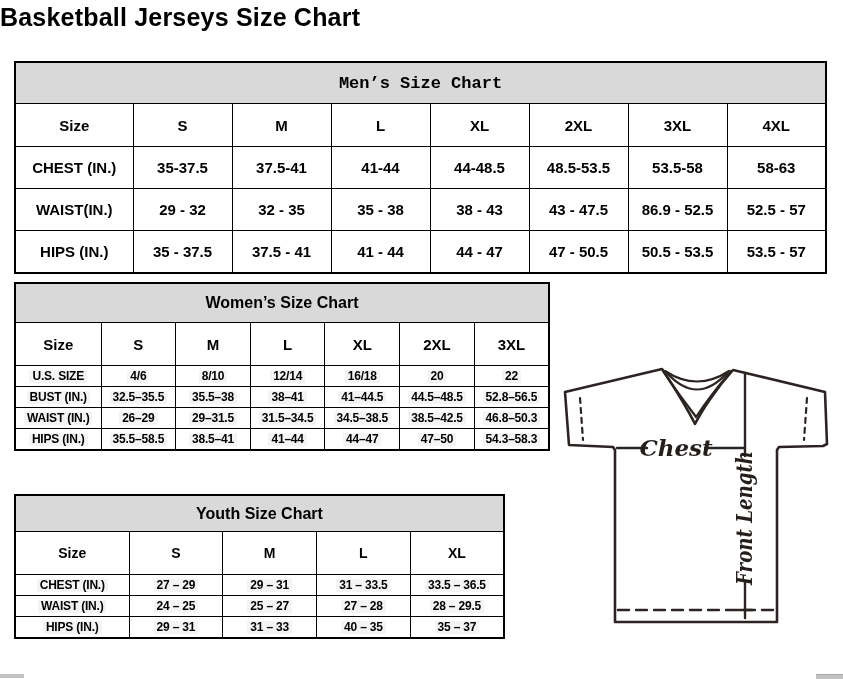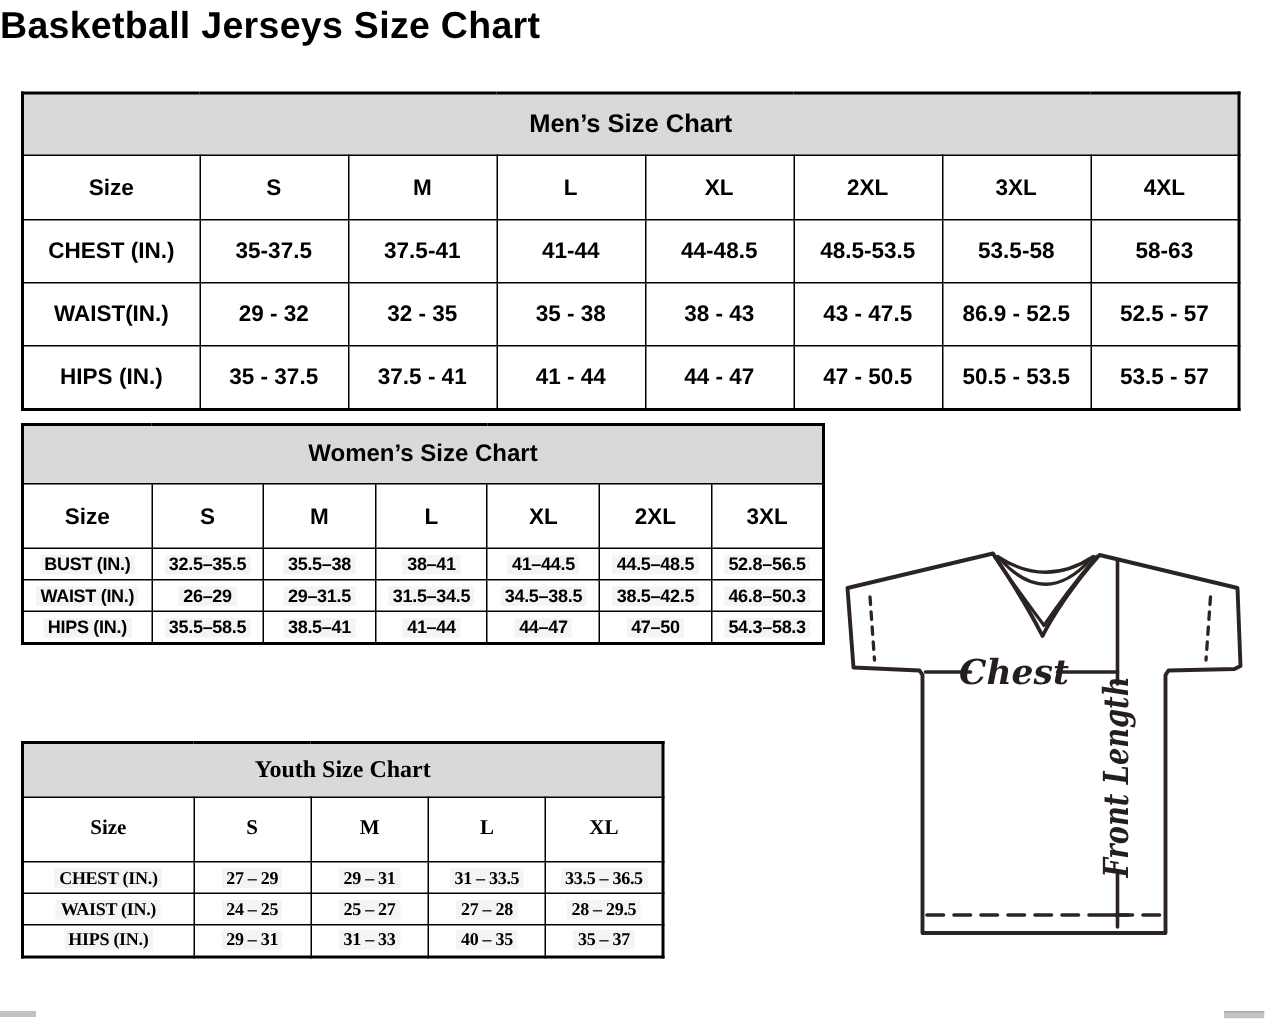--- a/index.html
+++ b/index.html
@@ -20,34 +20,34 @@
     border:2px solid #000;background:#fff;
   }
   .size-table th,.size-table td{
     border:1.3px solid #000;text-align:center;vertical-align:middle;
     padding:0;color:#000;font-weight:bold;white-space:nowrap;
   }
   .size-table .title-row th{background:#d9d9d9;}
   .hl{display:inline-block;line-height:1.1;}
   
   .t-men{left:14px;top:61px;width:813px;}
-  .t-men .title-row th{height:40px;font-size:17px;}
+  .t-men .title-row th{height:40px;font-size:17px;font-family:Liberation Mono, monospace;}
   .t-men .head-row th{height:42px;font-size:15px;}
   .t-men tbody tr{height:42px;}
   .t-men tbody{font-size:15px;}
   .t-men col.label-col{width:118px;}
   
   .t-women{left:14px;top:282px;width:536px;}
   .t-women .title-row th{height:38px;font-size:16px;}
   .t-women .head-row th{height:42px;font-size:15px;}
   .t-women tbody tr{height:21px;}
   .t-women tbody{font-size:12px;letter-spacing:-0.2px;}
   .t-women col.label-col{width:86px;}
   
-  .t-youth{left:14px;top:494px;width:429px;font-family:Liberation Serif, serif;}
+  .t-youth{left:14px;top:494px;width:491px;}
   .t-youth .title-row th{height:35px;font-size:16px;}
   .t-youth .head-row th{height:42px;font-size:14px;}
   .t-youth tbody tr{height:21px;}
   .t-youth tbody{font-size:12px;letter-spacing:-0.2px;}
   .t-youth col.label-col{width:114px;}
   
   .t-women tbody .hl,.t-youth tbody .hl{background:#f4f4f4;padding:0 3px;}
   
   .jersey-svg{position:absolute;left:555px;top:360px;}
   .jersey-svg .ln{stroke:#2b2422;fill:none;stroke-linecap:round;stroke-linejoin:round;}
@@ -144,20 +144,29 @@
         <th>S</th>
         <th>M</th>
         <th>L</th>
         <th>XL</th>
         <th>2XL</th>
         <th>3XL</th>
       </tr>
   </thead>
   <tbody>
       <tr>
+        <th><span class="hl">U.S. SIZE</span></th>
+        <td><span class="hl">4/6</span></td>
+        <td><span class="hl">8/10</span></td>
+        <td><span class="hl">12/14</span></td>
+        <td><span class="hl">16/18</span></td>
+        <td><span class="hl">20</span></td>
+        <td><span class="hl">22</span></td>
+      </tr>
+      <tr>
         <th><span class="hl">BUST (IN.)</span></th>
         <td><span class="hl">32.5–35.5</span></td>
         <td><span class="hl">35.5–38</span></td>
         <td><span class="hl">38–41</span></td>
         <td><span class="hl">41–44.5</span></td>
         <td><span class="hl">44.5–48.5</span></td>
         <td><span class="hl">52.8–56.5</span></td>
       </tr>
       <tr>
         <th><span class="hl">WAIST (IN.)</span></th>

